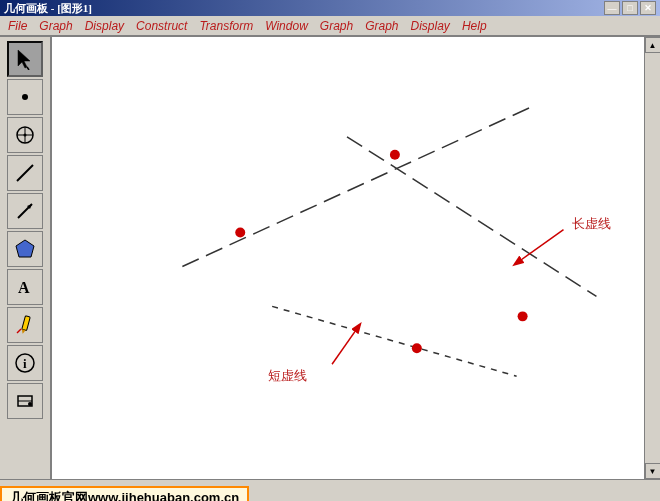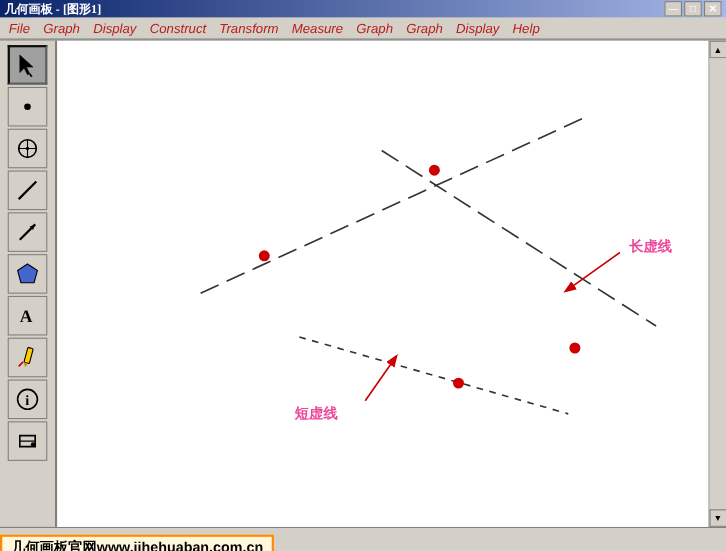--- a/index.html
+++ b/index.html
@@ -146,43 +146,43 @@
       position: absolute;
       top: 0; left: 0;
       width: 100%;
       height: 100%;
     }
 
     
     .label-annotation {
       position: absolute;
       font-size: 13px;
-      color: #ec4899;
-      font-weight: bold;
+      color: #b91c1c;
+      font-weight: normal;
     }
   </style>
 </head>
 <body>
 
 <div class="title-bar">
   <span>几何画板 - [图形1]</span>
   <div class="title-bar-buttons">
     <div class="title-bar-btn">—</div>
     <div class="title-bar-btn">□</div>
     <div class="title-bar-btn">✕</div>
   </div>
 </div>
 
 <div class="menu-bar">
   <span class="menu-item">File</span>
   <span class="menu-item">Graph</span>
   <span class="menu-item">Display</span>
   <span class="menu-item">Construct</span>
   <span class="menu-item">Transform</span>
-  <span class="menu-item">Measure</span>
+  <span class="menu-item">Window</span>
   <span class="menu-item">Graph</span>
   <span class="menu-item">Graph</span>
   <span class="menu-item">Display</span>
   <span class="menu-item">Help</span>
 </div>
 
 <div class="main-layout">
 
   <div class="toolbar">
 

